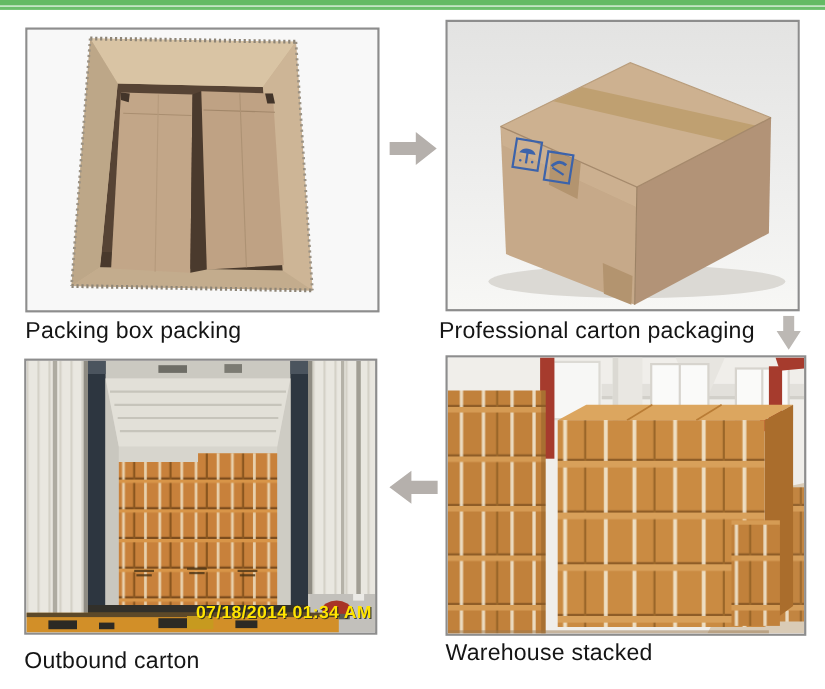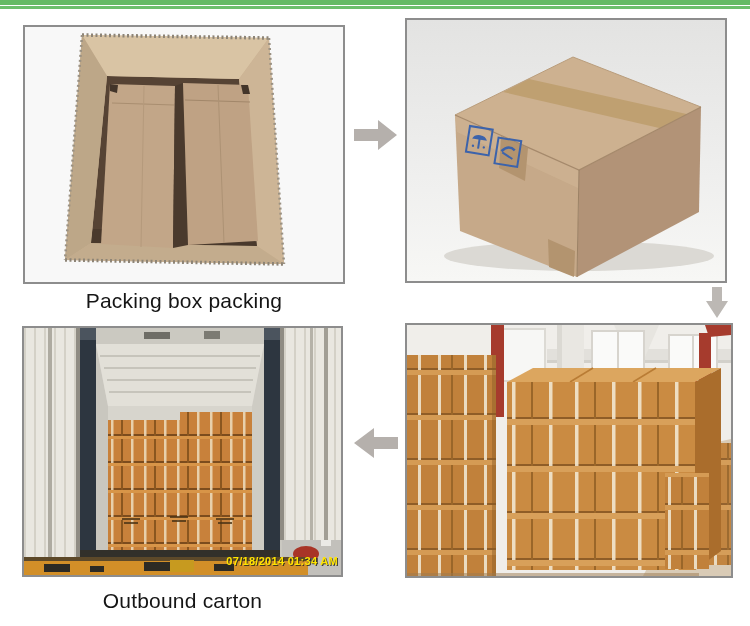--- a/index.html
+++ b/index.html
@@ -10,34 +10,34 @@
   .green-bar{position:absolute;left:0;width:750px;background:#64ba64;}
   .bar-a{top:0;height:5px;}
   .bar-b{top:6px;height:3px;background:#6cbf6c;}
   figure.photo{position:absolute;margin:0;border:2px solid #8d8d8d;background:#f6f6f5;box-sizing:content-box;}
   figure.photo svg{display:block;width:100%;height:100%;}
   .photo-packing{left:23px;top:25px;width:318px;height:255px;}
   .photo-carton{left:405px;top:18px;width:318px;height:261px;}
   .photo-warehouse{left:405px;top:323px;width:324px;height:251px;}
   .photo-container{left:22px;top:326px;width:317px;height:247px;border-color:#a09e9b;box-shadow:inset 0 0 0 2px rgba(255,255,255,.8);}
   .caption{
-    position:absolute;text-align:center;color:#151515;font-size:21px;line-height:26px;
+    position:absolute;text-align:left;color:#151515;font-size:21px;line-height:26px;
     letter-spacing:.2px;white-space:nowrap;
   }
   .cap-1{left:23px;top:288px;width:322px;}
   .cap-2{left:399px;top:288px;width:322px;}
   .cap-3{left:405px;top:581px;width:328px;}
   .cap-4{left:22px;top:588px;width:321px;}
   .arrow{position:absolute;}
   .arrow svg{display:block;}
   .arrow-right{left:354px;top:118px;}
   .arrow-down{left:705px;top:287px;}
   .arrow-left{left:352px;top:426px;}
   .timestamp{
-    position:absolute;right:3px;bottom:8px;color:#ffe400;font-size:11px;font-weight:bold;
+    position:absolute;right:3px;bottom:8px;color:#ffe400;font-size:16px;font-weight:bold;
     text-shadow:1px 1px 0 rgba(40,40,30,.85);letter-spacing:.3px;white-space:nowrap;
   }
 </style>
 </head>
 <body>
 
 <div class="canvas">
 
   <div class="green-bar bar-a"></div>
   <div class="green-bar bar-b"></div>
@@ -105,20 +105,21 @@
           <circle cx="17" cy="19" r="1.2" fill="#3c63ab" stroke="none"></circle>
         </g>
         <g transform="translate(30,7)">
           <rect x="0" y="0" width="23" height="26"></rect>
           <path d="M5,13 q6,-8 13,-3" stroke-width="2.5"></path>
           <line x1="6" y1="14" x2="17" y2="19"></line>
         </g>
       </g>
     </svg>
   </figure>
+  <div class="caption cap-2">Professional carton packaging</div>
 
   <div class="arrow arrow-down">
     <svg width="24" height="32" viewBox="0 0 24 32">
       <polygon points="7,0 17,0 17,14 23,14 12,31 1,14 7,14" fill="#bcb8b4"></polygon>
     </svg>
   </div>
 
   <figure class="photo photo-warehouse">
     <svg viewBox="0 0 324 251">
       <defs>
@@ -161,20 +162,21 @@
       <polygon points="100,57 126,43 314,43 288,57" fill="#dca65f"></polygon>
       <line x1="163" y1="57" x2="186" y2="43" stroke="#b97c35" stroke-width="1.5"></line>
       <line x1="226" y1="57" x2="249" y2="43" stroke="#b97c35" stroke-width="1.5"></line>
       <polygon points="288,57 314,43 314,226 288,245" fill="#aa6d2c"></polygon>
       <rect x="100" y="57" width="188" height="188" fill="url(#crateM)"></rect>
       <rect x="258" y="148" width="44" height="6" fill="#d59b54"></rect>
       <rect x="258" y="152" width="44" height="92" fill="url(#crateL)"></rect>
       <rect x="0" y="248" width="292" height="3" fill="#9c7a50" opacity=".5"></rect>
     </svg>
   </figure>
+  <div class="caption cap-3">Warehouse stacked</div>
 
   <div class="arrow arrow-left">
     <svg width="46" height="34" viewBox="0 0 46 34">
       <polygon points="46,11 22,11 22,2 2,17 22,32 22,23 46,23" fill="#b5b0ac"></polygon>
     </svg>
   </div>
 
   <figure class="photo photo-container">
     <svg viewBox="0 0 317 247">
       <defs>

